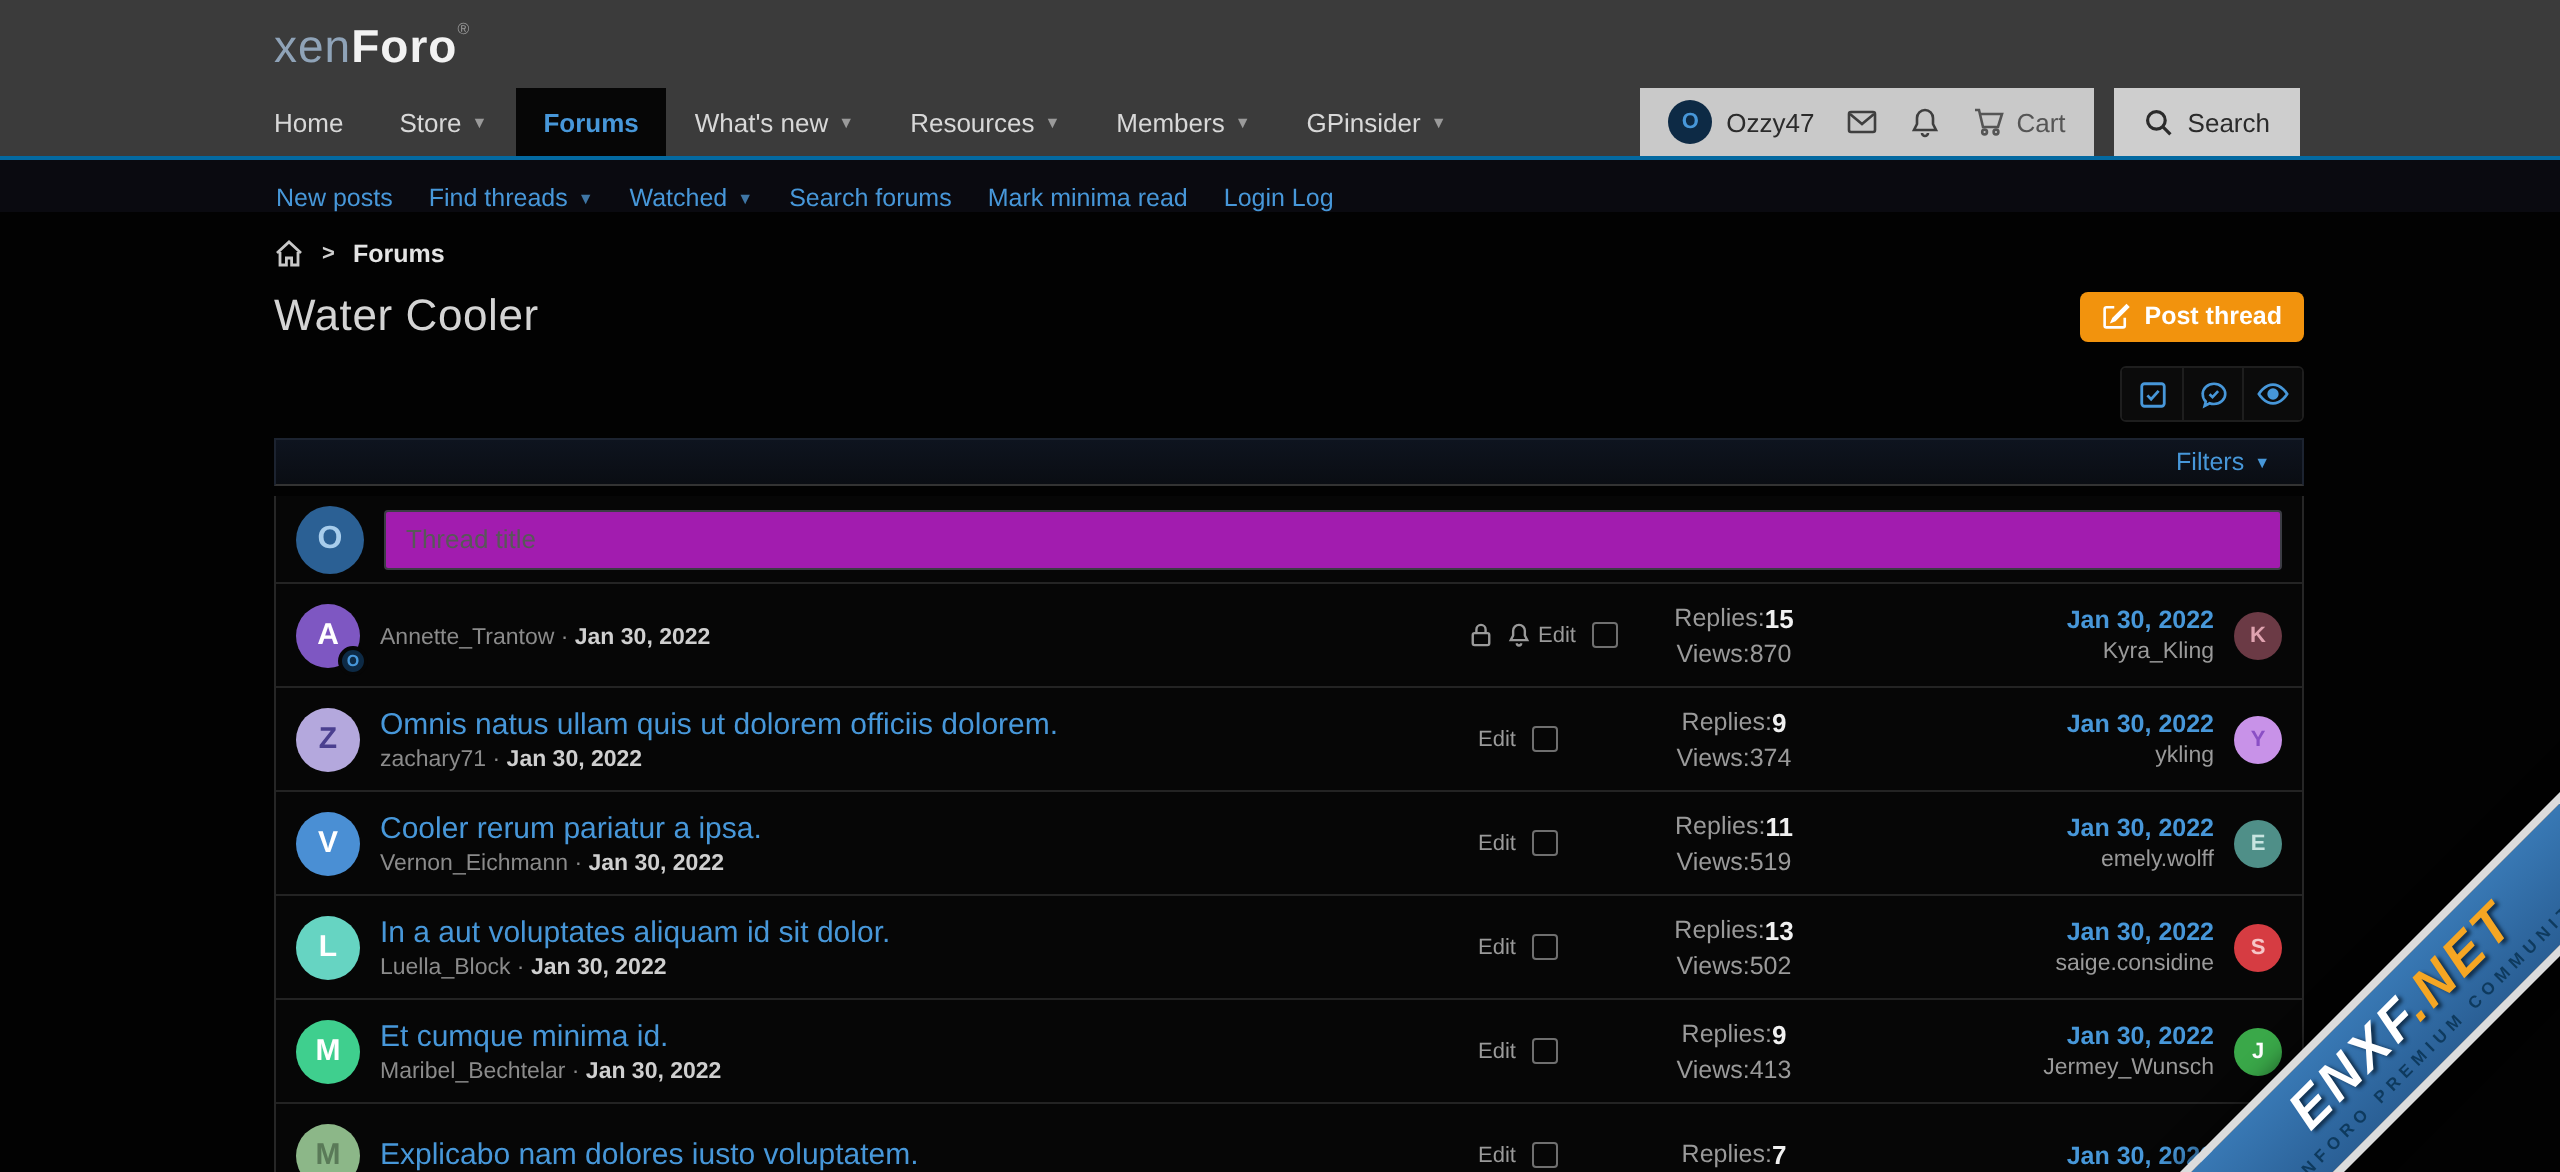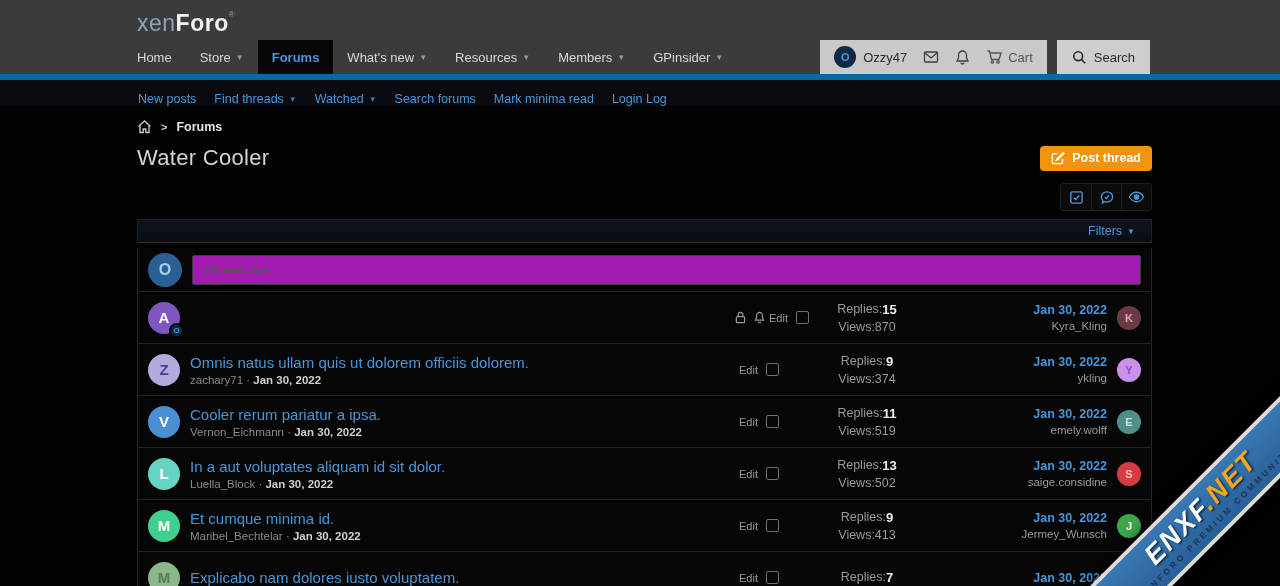--- a/index.html
+++ b/index.html
@@ -4,21 +4,21 @@
 <style>
   * { margin:0; padding:0; box-sizing:border-box; }
   html,body { width:1280px; height:586px; overflow:hidden; }
   body {
     font-family:"Liberation Sans", sans-serif;
     background:#020202;
     position:relative;
     color:#ccc;
   }
   
-  .site-header { background:#3b3b3b; height:80px; position:relative; border-bottom:6px solid #0369a1; }
+  .site-header { background:#3b3b3b; height:80px; position:relative; border-bottom:2px solid #0369a1; }
   .logo { position:absolute; left:137px; top:10px; font-size:23px; letter-spacing:.5px; cursor:pointer; }
   .logo-xen { color:#8fa3b8; }
   .logo-foro { color:#f2f2f2; font-weight:600; }
   .logo-reg { color:#9a9a9a; font-size:8px; vertical-align:top; }
   .navrow { position:absolute; bottom:0; left:0; right:0; height:34px; display:flex; justify-content:space-between; padding-left:123px; padding-right:130px; }
   .nav-left { display:flex; height:34px; }
   .nav-item { display:flex; align-items:center; gap:5px; padding:0 14px; font-size:13px; color:#d8d8d8; cursor:pointer; }
   .nav-item.active { background:#060606; color:#4797d9; font-weight:bold; }
   .dd-arrow { font-size:8px; color:#9a9a9a; }
   .nav-right { display:flex; height:34px; align-items:stretch; }
@@ -258,20 +258,25 @@
     </div>
     <div id="thread-rows">
   <div class="thread-row">
     <div class="col-avatar">
       <span class="av av-main" style="background: rgb(126, 87, 194); color: rgb(255, 255, 255);">
               <span>A</span>
               <span class="av-badge">O</span>
             </span>
     </div>
     <div class="col-main">
+      <div class="t-byline">
+        <span class="t-user">Annette_Trantow</span>
+        <span> · </span>
+        <span class="t-date">Jan 30, 2022</span>
+      </div>
     </div>
     <div class="col-controls">
       <div class="ctrl-icons">
         <span>
                 <svg width="11" height="13" viewBox="0 0 12 14" fill="none" stroke="currentColor" stroke-width="1.3">
                   <rect x="1.5" y="6" width="9" height="6.5" rx="1"></rect>
                   <path d="M3.5 6V4a2.5 2.5 0 0 1 5 0v2"></path>
                 </svg>
               </span>
         <span>

